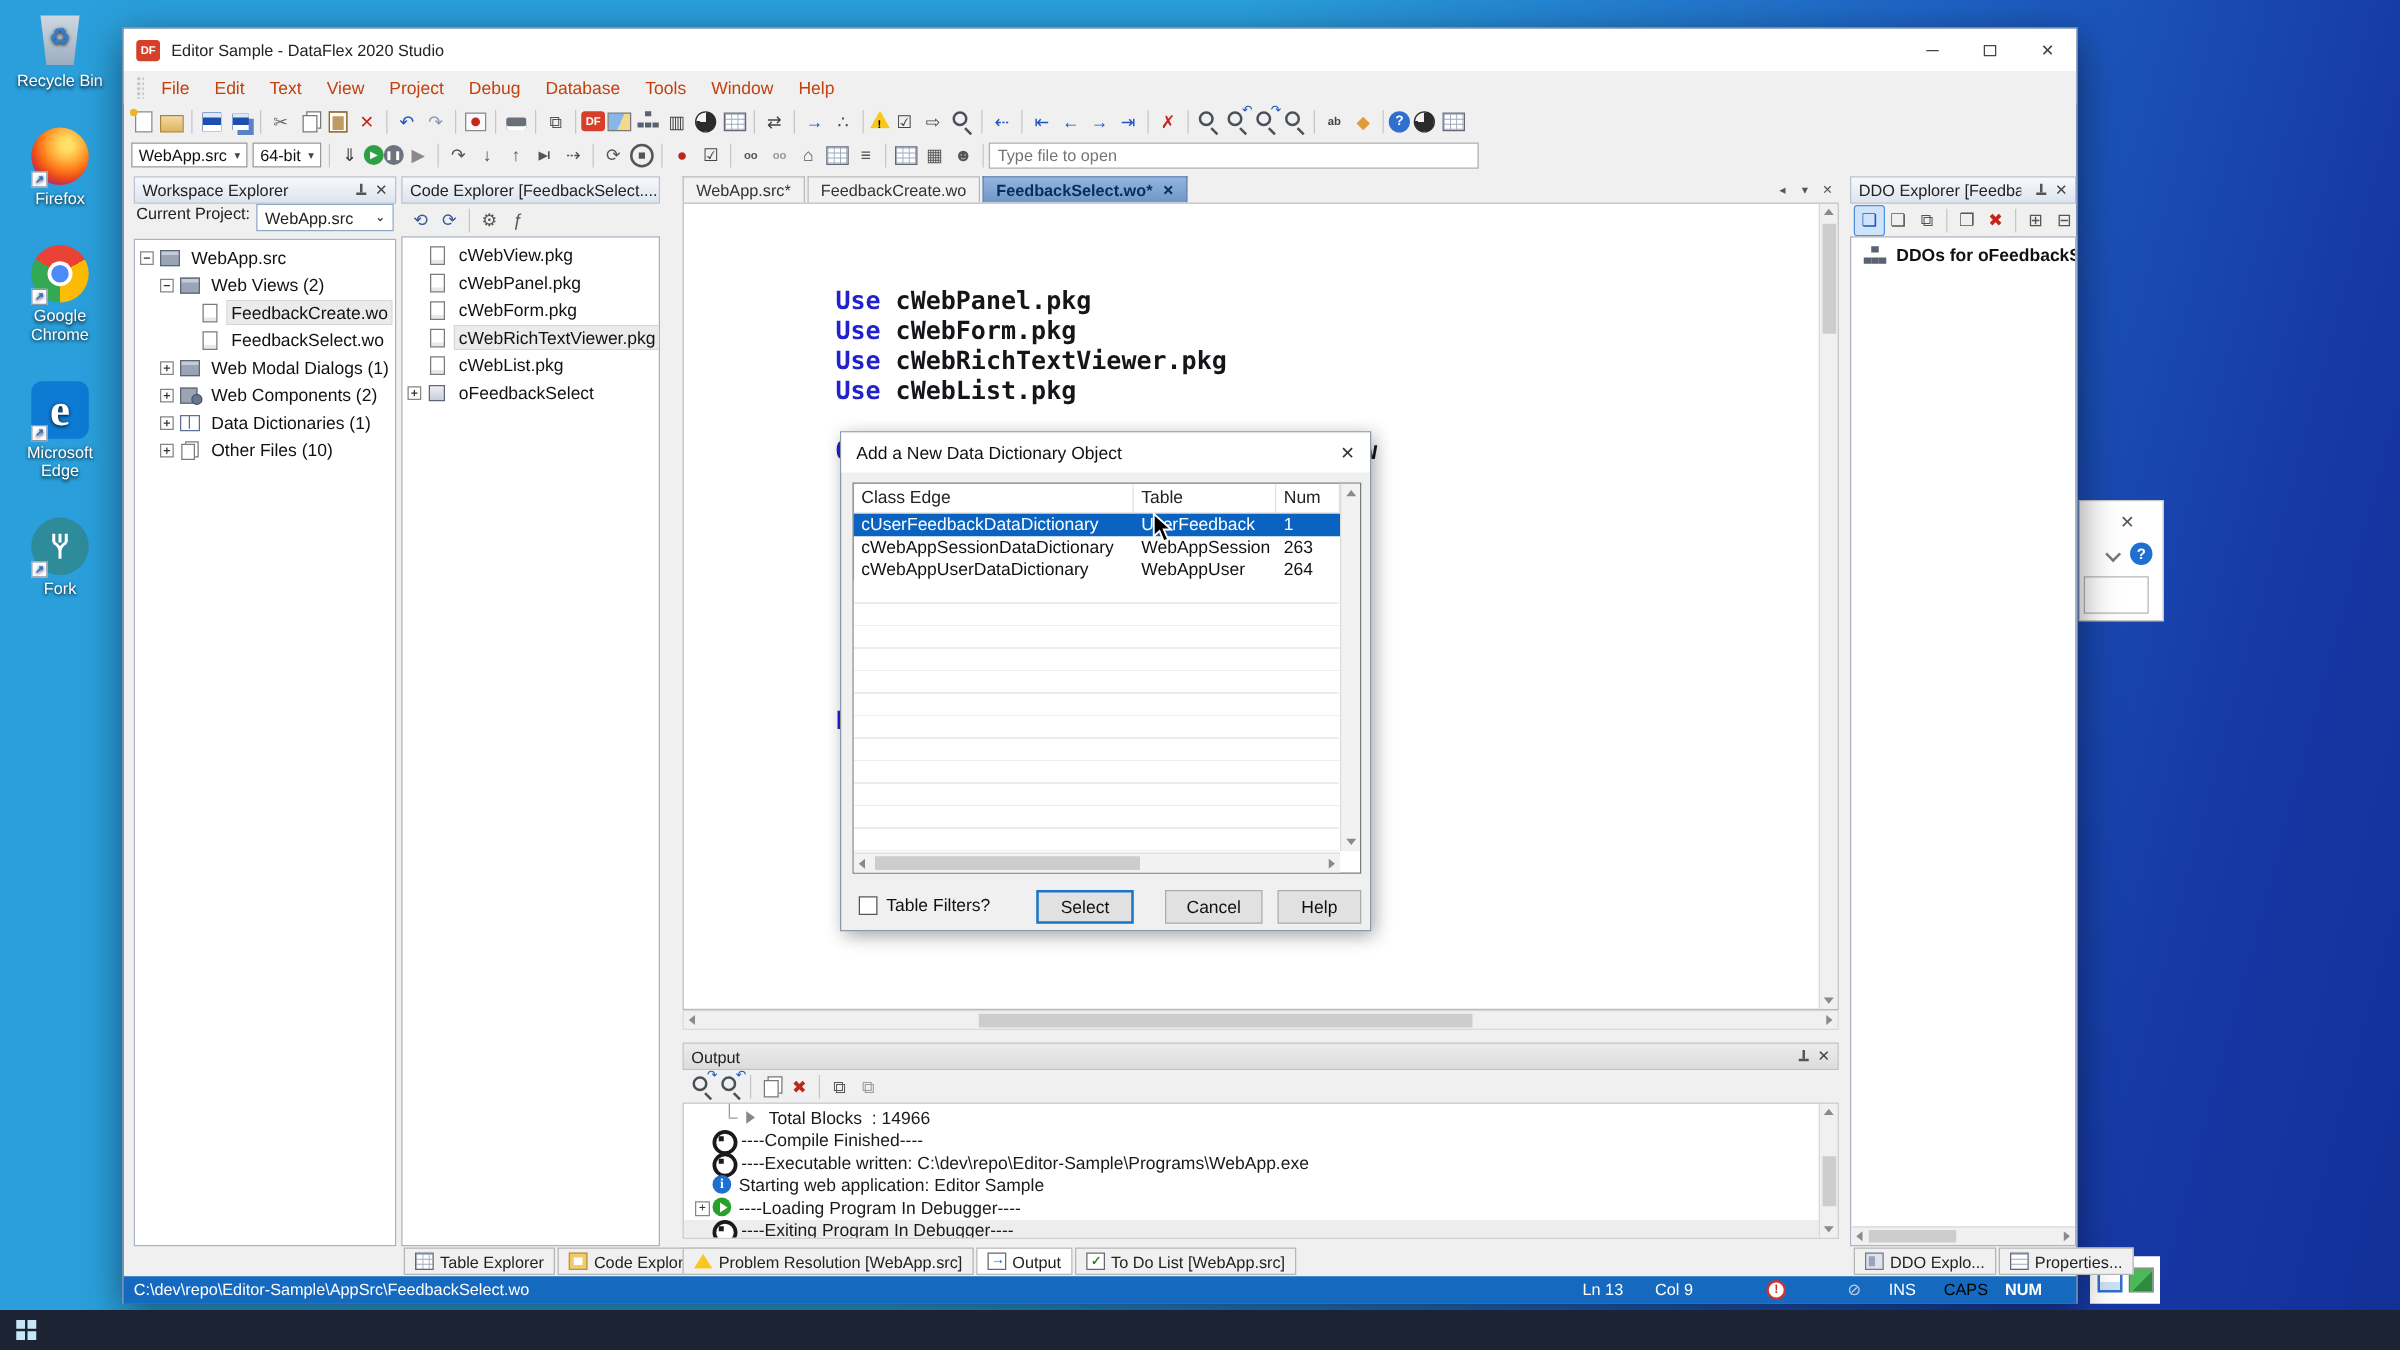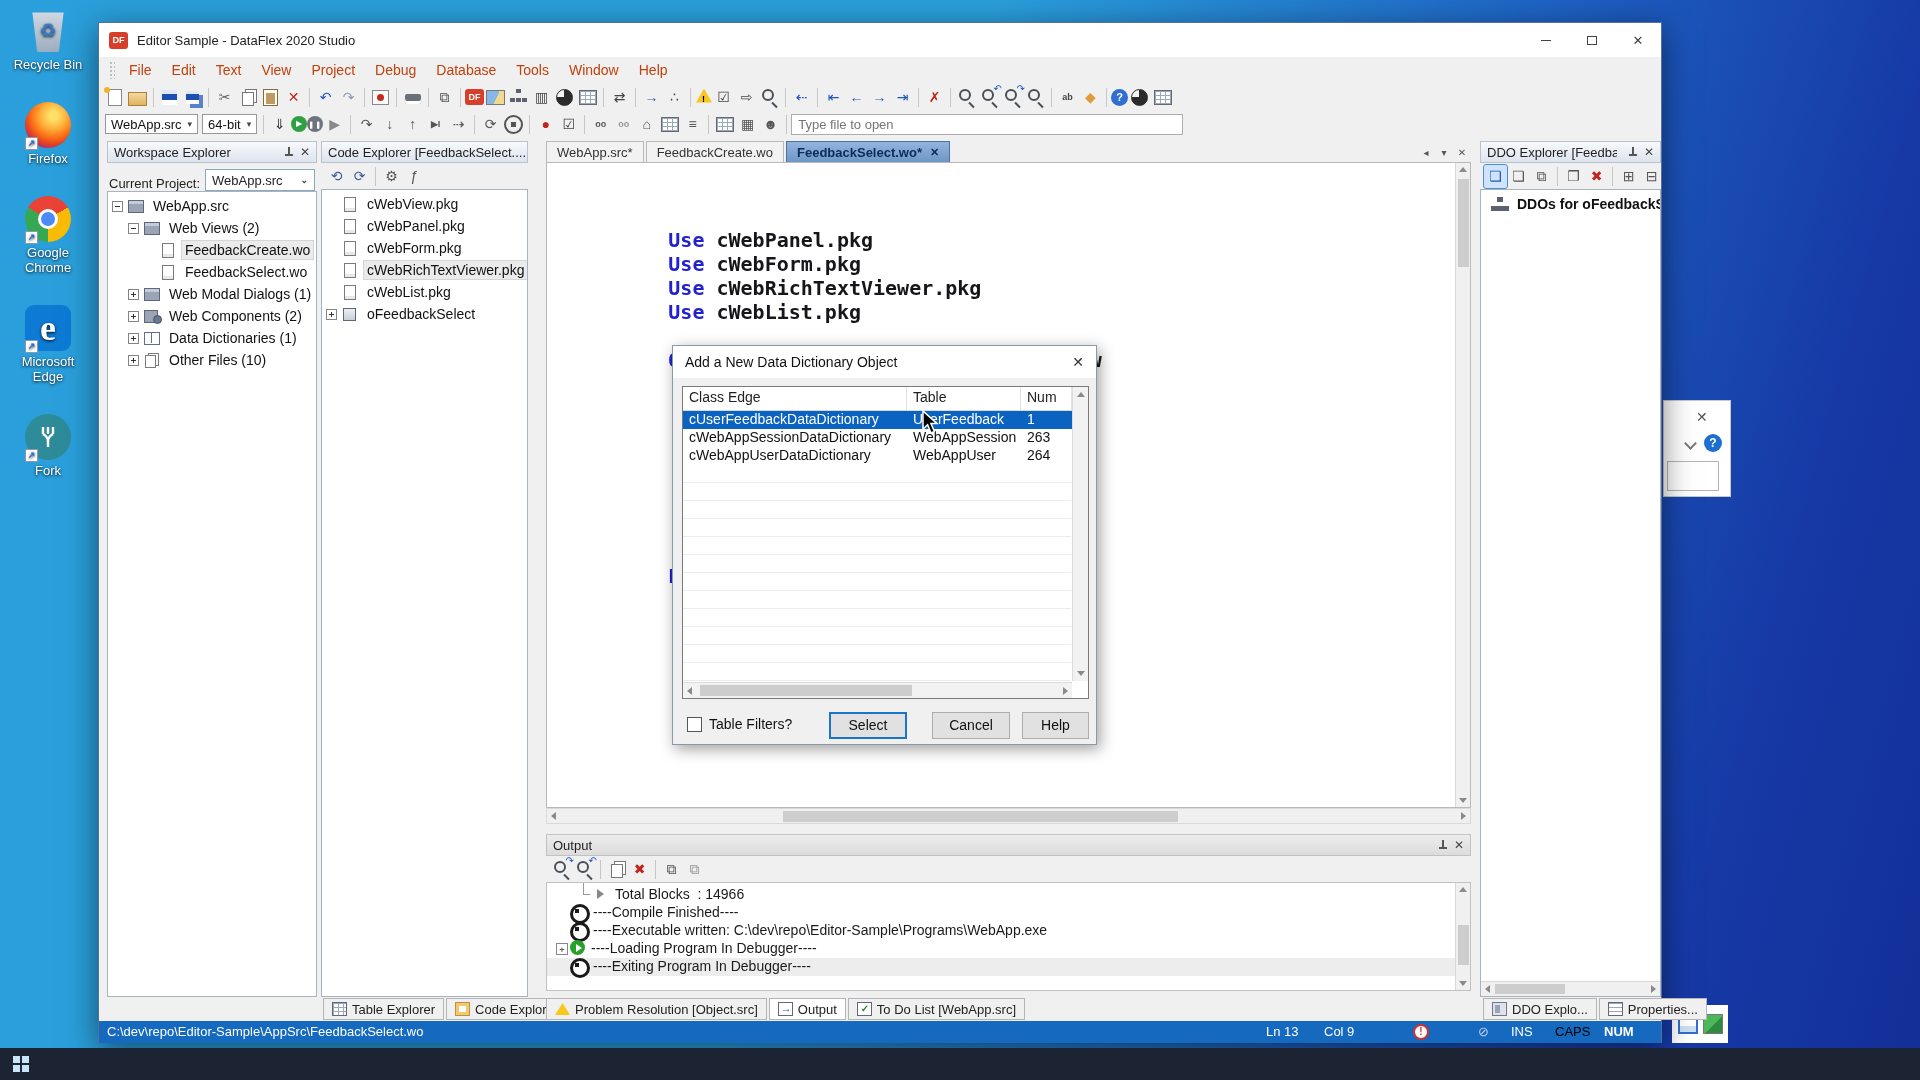--- a/index.html
+++ b/index.html
@@ -66,21 +66,21 @@
   .combo b{font-weight:normal;font-size:9px;color:#444;margin-left:6px}
   .openbox{width:392px;height:21px;border:1px solid #adadad;font-size:13px;padding:0 6px;color:#333;font-family:"Liberation Sans",sans-serif}
   
   .panel{position:absolute;top:118px;height:856px}
   .phead{height:22px;background:linear-gradient(#f7f9fc,#dde4ee);border:1px solid #b9c2cf;display:flex;align-items:center;padding:0 6px;font-size:13px;color:#222;white-space:nowrap;overflow:hidden}
   .phead .sp{flex:1}
   .pin{position:relative;width:11px;height:11px;flex:none;margin:0 3px}
   .pin::before{content:"";position:absolute;left:5px;top:0;width:2px;height:7px;background:#555}
   .pin::after{content:"";position:absolute;left:2px;top:7px;width:8px;height:2px;background:#555}
   .px{font-size:12px;color:#444;margin-left:3px;flex:none}
-  .cprow{display:flex;align-items:flex-end;height:28px;font-size:13px;color:#222;padding:0 2px}
+  .cprow{display:flex;align-items:flex-start;height:28px;font-size:13px;color:#222;padding:0 2px}
   .cpcombo{flex:1;display:flex;align-items:center;justify-content:space-between;height:22px;background:#fff;border:1px solid #8aa8c8;margin-left:5px;padding:0 6px;font-size:13px}
   .tbox{position:absolute;left:0;right:0;bottom:0;background:#fff;border:1px solid #a8b2c0;overflow:hidden;padding-top:3px}
   .titem{display:flex;align-items:center;height:22px;font-size:14px;color:#111;white-space:nowrap}
   .exp{width:11px;height:11px;border:1px solid #848484;background:#fff;position:relative;flex:none;margin-right:4px}
   .exp::before{content:"";position:absolute;left:2px;right:2px;top:4px;height:1px;background:#333}
   .exp.plus::after{content:"";position:absolute;top:2px;bottom:2px;left:4px;width:1px;background:#333}
   .exp.none{visibility:hidden}
   .tic{width:19px;height:16px;flex:none;margin-right:4px;position:relative}
   .tic-app::before{content:"";position:absolute;left:1px;top:2px;width:14px;height:11px;background:#9aa4b4;border:1px solid #5c6676;box-shadow:inset 0 3px 0 #c2ccda}
   .tic-doc::before{content:"";position:absolute;left:3px;top:1px;width:10px;height:13px;background:#fff;border:1px solid #7a7a7a;box-shadow:inset 0 -3px 0 #e8e8e8}
@@ -874,20 +874,25 @@
             <span class="oic stop"></span>
             <span>----Compile Finished----</span>
           </div>
 
           <div class="oline">
             <span class="opre blank"></span>
             <span class="oic stop"></span>
             <span>----Executable written: C:\dev\repo\Editor-Sample\Programs\WebApp.exe</span>
           </div>
 
+          <div class="oline">
+            <span class="opre blank"></span>
+            <span class="oic info"></span>
+            <span>Starting web application: Editor Sample</span>
+          </div>
 
           <div class="oline">
             <span class="opre plus"></span>
             <span class="oic play"></span>
             <span>----Loading Program In Debugger----</span>
           </div>
 
           <div class="oline hl">
             <span class="opre blank"></span>
             <span class="oic stop"></span>
@@ -966,21 +971,21 @@
 
         <span class="btab">
           <span class="bt bt-ce"></span>
           <span>Code Explorer...</span>
         </span>
       </span>
     <span class="btgroup" style="left:447px">
 
         <span class="btab">
           <span class="bt bt-warn"></span>
-          <span>Problem Resolution [Object.src]</span>
+          <span>Problem Resolution [WebApp.src]</span>
         </span>
 
         <span class="btab active">
           <span class="bt bt-out"></span>
           <span>Output</span>
         </span>
 
         <span class="btab">
           <span class="bt bt-todo"></span>
           <span>To Do List [WebApp.src]</span>

